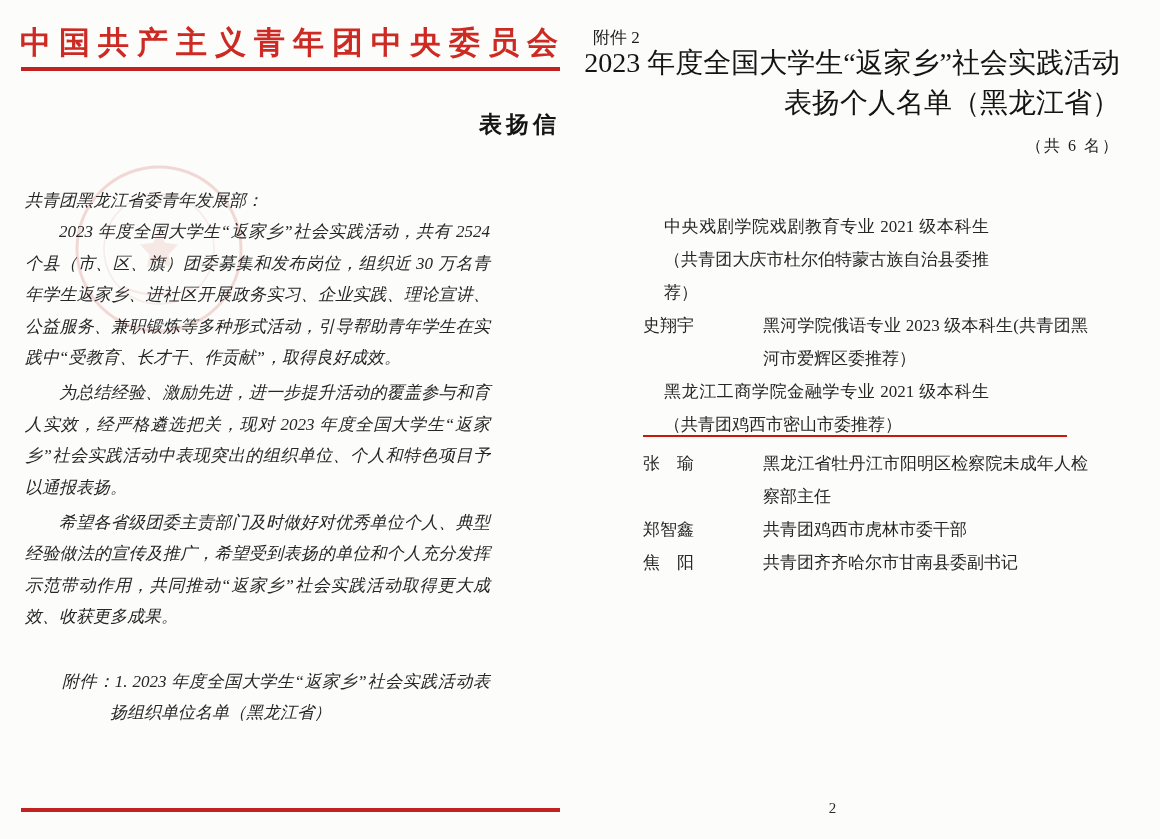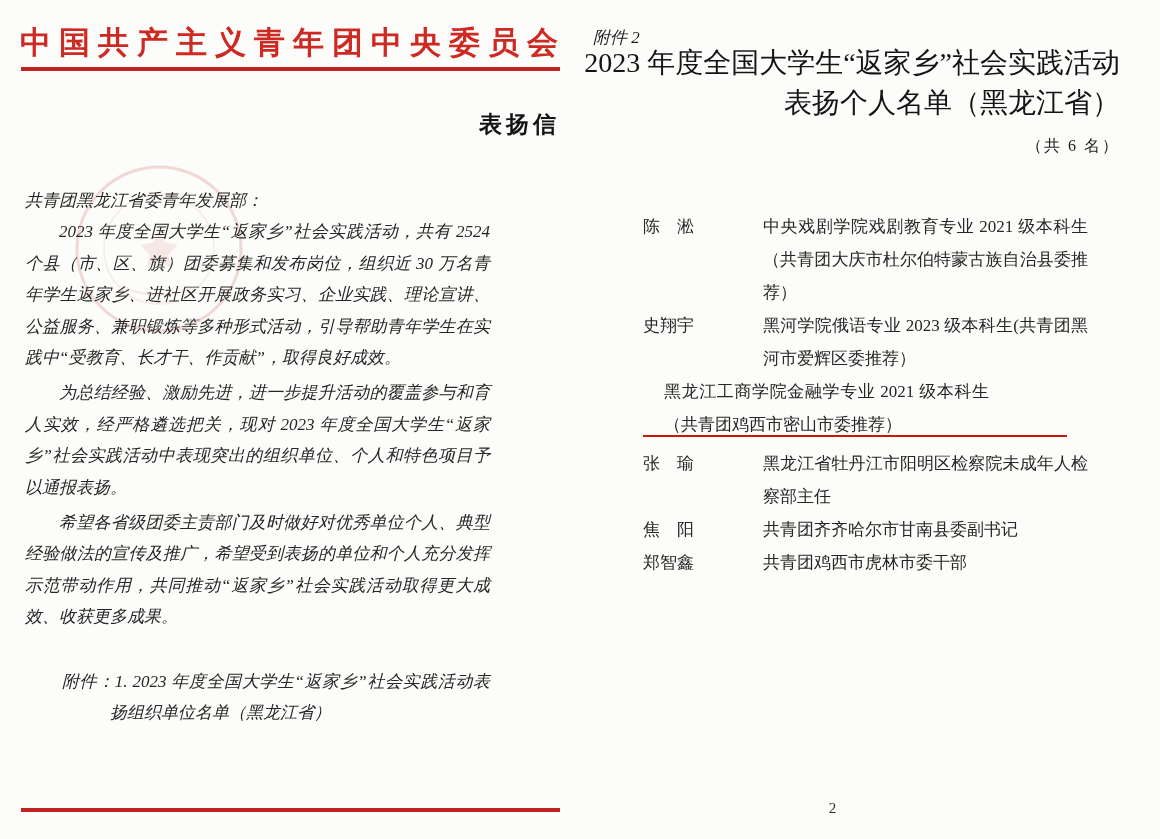--- a/index.html
+++ b/index.html
@@ -54,21 +54,21 @@
   .attachment{margin:33px 0 0;padding-left:85px;text-indent:-48px;}
   .rule-foot{
     position:absolute;top:808px;left:21px;width:539px;height:3px;
     border-top:1.5px solid var(--rule-red);
     border-bottom:3px solid var(--rule-red);
   }
 
   
   .annex-label{
     position:absolute;top:26px;left:18px;
-    font-size:17px;color:#1e1e1e;font-style:italic;
+    font-size:17px;color:#1e1e1e;
   }
   .annex-title{
     position:absolute;top:43px;left:0;width:545px;
     text-align:right;font-size:28px;line-height:40px;
     font-weight:normal;color:var(--title-ink);
   }
   .annex-title span{display:block;white-space:nowrap;}
   .count-note{
     position:absolute;top:136px;left:0;width:545px;
     text-align:right;font-size:16px;letter-spacing:2px;color:#1e1e1e;
@@ -128,48 +128,47 @@
     <h2 class="annex-title">
       <span>2023 年度全国大学生“返家乡”社会实践活动</span>
       <span>表扬个人名单（黑龙江省）</span>
     </h2>
 
     <div class="count-note">（共 6 名）</div>
 
     <div class="entries">
 
       <div class="entry">
-        <span class="ename">陈　淞</span>
         <span class="edesc">中央戏剧学院戏剧教育专业 2021 级本科生（共青团大庆市杜尔伯特蒙古族自治县委推荐）</span>
       </div>
 
       <div class="entry">
         <span class="ename">史翔宇</span>
         <span class="edesc">黑河学院俄语专业 2023 级本科生(共青团黑河市爱辉区委推荐）</span>
       </div>
 
       <div class="entry">
         <span class="edesc">黑龙江工商学院金融学专业 2021 级本科生（共青团鸡西市密山市委推荐）</span>
       </div>
 
       <div class="red-underline"></div>
 
       <div class="entry">
         <span class="ename">张　瑜</span>
         <span class="edesc">黑龙江省牡丹江市阳明区检察院未成年人检察部主任</span>
       </div>
 
       <div class="entry">
-        <span class="ename">焦　阳</span>
-        <span class="edesc">共青团齐齐哈尔市甘南县委副书记</span>
+        <span class="ename">郑智鑫</span>
+        <span class="edesc">共青团鸡西市虎林市委干部</span>
       </div>
 
       <div class="entry">
-        <span class="ename">郑智鑫</span>
-        <span class="edesc">共青团鸡西市虎林市委干部</span>
+        <span class="ename">焦　阳</span>
+        <span class="edesc">共青团齐齐哈尔市甘南县委副书记</span>
       </div>
 
     </div>
 
     <div class="page-number">2</div>
   </section>
 
 </div>
 
 </body></html>

